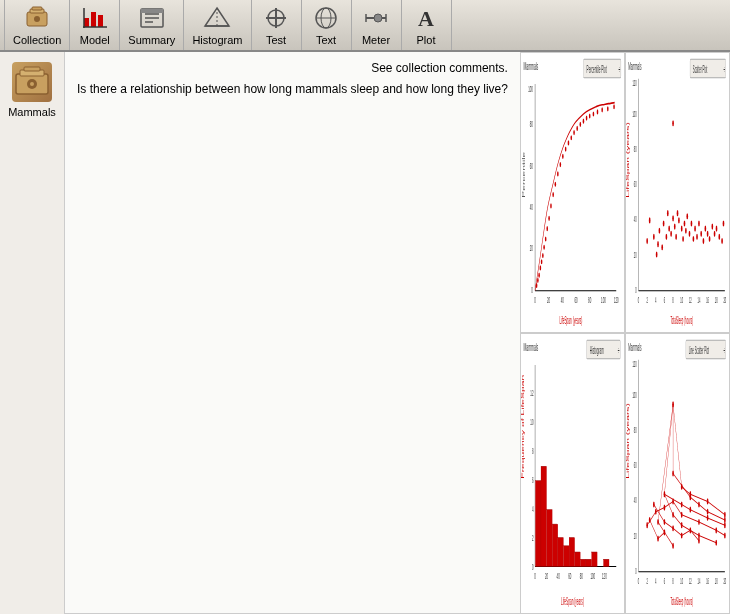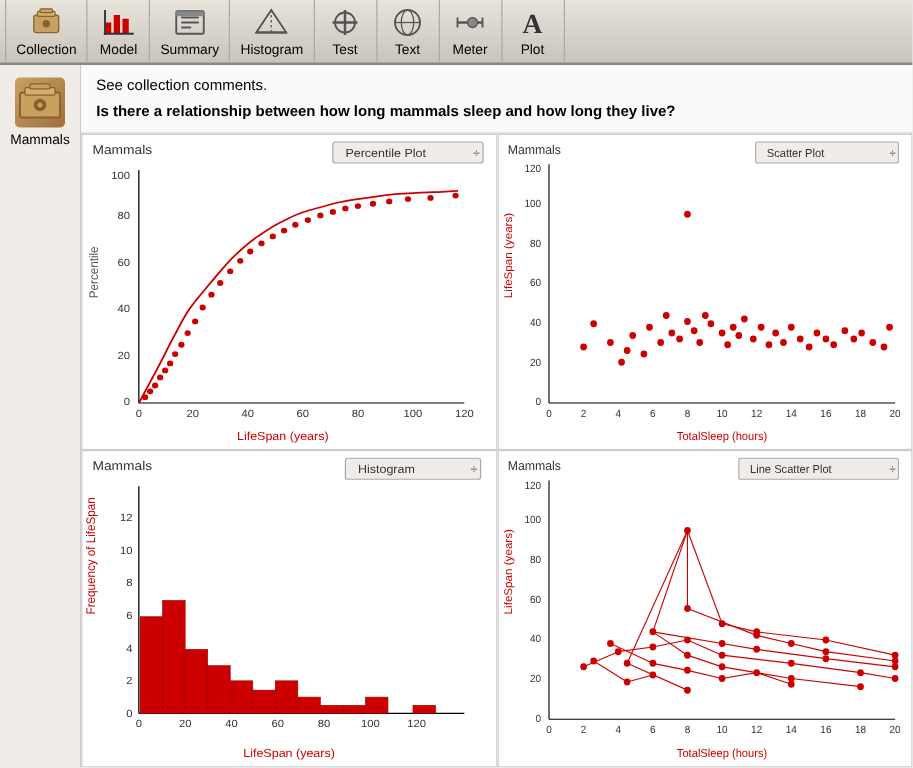--- a/index.html
+++ b/index.html
@@ -68,21 +68,22 @@
     }
     .collection-label {
       font-size: 11px;
       text-align: center;
     }
 
     
     .content-area {
       flex: 1;
       display: flex;
-      flex-direction: column;
+      flex-direction: row;
+      text-align: right;
     }
 
     
     .description {
       padding: 8px 12px;
       border-bottom: 1px solid #ccc;
       background: #fafaf8;
       line-height: 1.4;
       font-size: 12px;
     }
@@ -214,21 +215,21 @@
         <circle cx="18" cy="20" r="2" fill="#c8a060"></circle>
       </svg>
     </div>
     <span class="collection-label">Mammals</span>
   </div>
 
   <div class="content-area">
 
     <div class="description">
       <div style="margin-bottom:4px;">See collection comments.</div>
-      <div style="font-size:12px;font-weight:bold;">Is there a relationship between how long mammals sleep and how long they live?</div>
+      <div style="font-size:12px;">Is there a relationship between how long mammals sleep and how long they live?</div>
     </div>
 
     <div class="charts-grid">
 
       <div class="chart-panel">
         <svg class="chart-svg" viewBox="0 0 330 270" preserveAspectRatio="none">
 
           <rect width="330" height="270" fill="#fff"></rect>
 
           <text x="8" y="16" font-size="11" fill="#333">Mammals</text>

